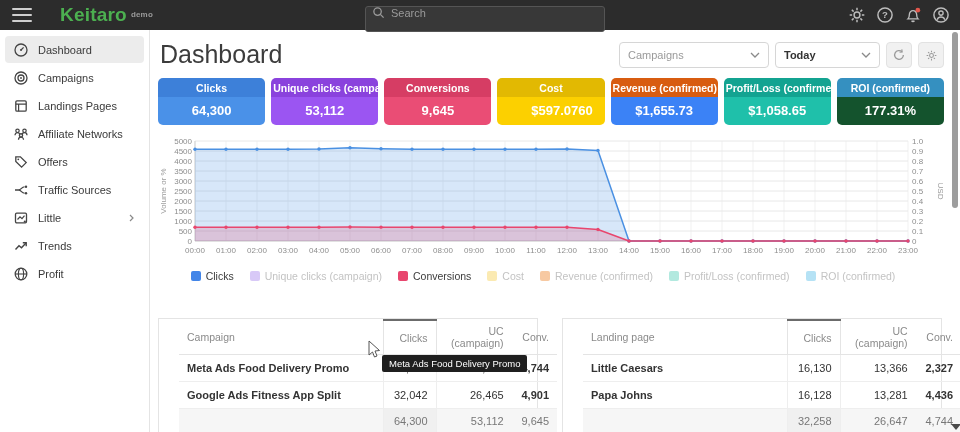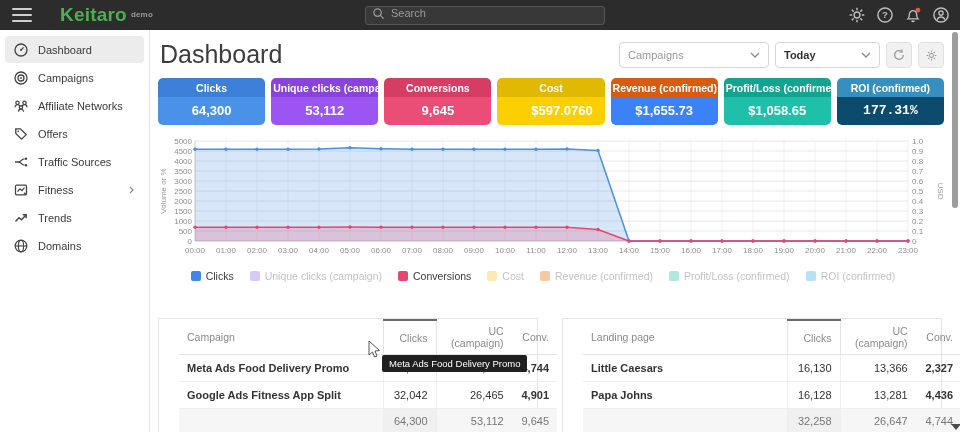--- a/index.html
+++ b/index.html
@@ -9,21 +9,21 @@
   
   .topbar { position:absolute; left:0; top:0; width:960px; height:30px;
             background:#2c2c2c; display:flex; align-items:center; z-index:30; }
   .burger { width:20px; height:14px; margin-left:12px; display:flex; flex-direction:column;
             justify-content:space-between; cursor:pointer; }
   .burger span { display:block; height:2px; background:#cfcfcf; border-radius:1px; }
   .logo { margin-left:28px; font-size:19px; font-weight:bold; color:#4cb050; letter-spacing:.2px; }
   .logo-suffix { font-size:8px; color:#9a9a9a; margin-left:4px; position:relative; top:-4px; }
   .searchbox { position:absolute; left:365px; top:6px; width:240px; height:19px;
                background:#383838; border:1px solid #555; border-radius:3px;
-               display:flex; align-items:flex-start; padding:0 6px; }
+               display:flex; align-items:flex-end; padding:12px 6px; }
   .searchbox input { flex:1; background:transparent; border:none; outline:none;
                      color:#ddd; font-size:11px; margin-left:6px; font-family:inherit; }
   .searchbox input::placeholder { color:#9a9a9a; }
   .topbar-icons { position:absolute; right:10px; top:0; height:30px; display:flex;
                   align-items:center; gap:10px; }
   .tb-icon { width:18px; height:18px; position:relative; cursor:pointer; }
 
   
   .sidebar { position:absolute; left:0; top:30px; width:150px; height:402px;
              background:#fff; border-right:1px solid #e4e4e4; padding-top:6px; }
@@ -150,20 +150,27 @@
   <div class="side-item">
     <svg class="s-icon" viewBox="0 0 16 16">
         <circle cx="8" cy="8" r="6" fill="none" stroke="#444" stroke-width="1.3"></circle>
         <circle cx="8" cy="8" r="3" fill="none" stroke="#444" stroke-width="1.3"></circle>
         <circle cx="8" cy="8" r="0.9" fill="#444"></circle>
       </svg>
     <span class="s-label">Campaigns</span>
   </div>
   <div class="side-item">
     <svg class="s-icon" viewBox="0 0 16 16">
+        <rect x="2.8" y="2.8" width="10.4" height="10.4" rx="1.2" fill="none" stroke="#444" stroke-width="1.3"></rect>
+        <path d="M2.8 6.2h10.4M5.6 6.2v7" stroke="#444" stroke-width="1.2"></path>
+      </svg>
+    <span class="s-label">Landings Pages</span>
+  </div>
+  <div class="side-item">
+    <svg class="s-icon" viewBox="0 0 16 16">
         <circle cx="4.5" cy="4.8" r="1.7" fill="none" stroke="#444" stroke-width="1.2"></circle>
         <circle cx="11.5" cy="4.8" r="1.7" fill="none" stroke="#444" stroke-width="1.2"></circle>
         <circle cx="8" cy="9.3" r="1.7" fill="none" stroke="#444" stroke-width="1.2"></circle>
         <path d="M2 9.2a2.5 2.5 0 0 1 5 0M9 9.2a2.5 2.5 0 0 1 5 0M5.5 13.7a2.5 2.5 0 0 1 5 0" fill="none" stroke="#444" stroke-width="1.2"></path>
       </svg>
     <span class="s-label">Affiliate Networks</span>
   </div>
   <div class="side-item">
     <svg class="s-icon" viewBox="0 0 16 16">
         <path d="M2.8 2.8h4.6l5.8 5.8-4.6 4.6-5.8-5.8z" fill="none" stroke="#444" stroke-width="1.3"></path>
@@ -178,39 +185,39 @@
         <circle cx="13" cy="11.2" r="1.2" fill="#444"></circle>
       </svg>
     <span class="s-label">Traffic Sources</span>
   </div>
   <div class="side-item">
     <svg class="s-icon" viewBox="0 0 16 16">
         <rect x="2.5" y="3.2" width="11" height="9.6" rx="1.2" fill="none" stroke="#444" stroke-width="1.3"></rect>
         <path d="M4.5 9.5L7 6.8l2 1.8 2.5-3" fill="none" stroke="#444" stroke-width="1.2"></path>
         <circle cx="11.8" cy="11.5" r="1.1" fill="#444"></circle>
       </svg>
-    <span class="s-label">Fitness</span>
+    <span class="s-label">Little</span>
     <svg class="s-chevron" viewBox="0 0 8 8">
         <path d="M2 1l3 3-3 3" fill="none" stroke="#8a8a8a" stroke-width="1.2"></path>
       </svg>
   </div>
   <div class="side-item">
     <svg class="s-icon" viewBox="0 0 16 16">
         <path d="M2.5 11.5L6 7.8l2.5 2L13 5" fill="none" stroke="#444" stroke-width="1.4"></path>
         <path d="M9.8 4.8h3.4v3.4" fill="none" stroke="#444" stroke-width="1.4"></path>
       </svg>
     <span class="s-label">Trends</span>
   </div>
   <div class="side-item">
     <svg class="s-icon" viewBox="0 0 16 16">
         <circle cx="8" cy="8" r="5.8" fill="none" stroke="#444" stroke-width="1.3"></circle>
         <ellipse cx="8" cy="8" rx="2.6" ry="5.8" fill="none" stroke="#444" stroke-width="1.1"></ellipse>
         <path d="M2.2 8h11.6" stroke="#444" stroke-width="1.1"></path>
       </svg>
-    <span class="s-label">Domains</span>
+    <span class="s-label">Profit</span>
   </div>
 </div>
 
 <div class="content">
   <div class="page-title">Dashboard</div>
 
   <div class="controls">
     <div class="select campaigns">
       <span class="sel-label">Campaigns</span>
       <svg width="10" height="7" viewBox="0 0 10 7">
@@ -257,21 +264,21 @@
     <div class="card">
       <div class="c-head" style="background: rgb(216, 92, 16);">Revenue (confirmed)</div>
       <div class="c-val" style="background: #3b82f6;">$1,655.73</div>
     </div>
     <div class="card">
       <div class="c-head" style="background: rgb(19, 163, 145);">Profit/Loss (confirmed)</div>
       <div class="c-val" style="background: rgb(31, 192, 170);">$1,058.65</div>
     </div>
     <div class="card">
       <div class="c-head" style="background: rgb(53, 144, 192);">ROI (confirmed)</div>
-      <div class="c-val" style="background: #0c4a6e; font-family: Liberation Mono, monospace;">177.31%</div>
+      <div class="c-val" style="background: #14532d;">177.31%</div>
     </div>
   </div>
 
   <div class="chart-wrap" id="chart"><svg width="786" height="124" viewBox="0 0 786 124" font-family="Liberation Sans, sans-serif">
         <line x1="37" y1="5" x2="37" y2="105" stroke="#f1f1f1"></line>
         <line x1="68" y1="5" x2="68" y2="105" stroke="#f1f1f1"></line>
         <line x1="99" y1="5" x2="99" y2="105" stroke="#f1f1f1"></line>
         <line x1="130" y1="5" x2="130" y2="105" stroke="#f1f1f1"></line>
         <line x1="161" y1="5" x2="161" y2="105" stroke="#f1f1f1"></line>
         <line x1="192" y1="5" x2="192" y2="105" stroke="#f1f1f1"></line>

